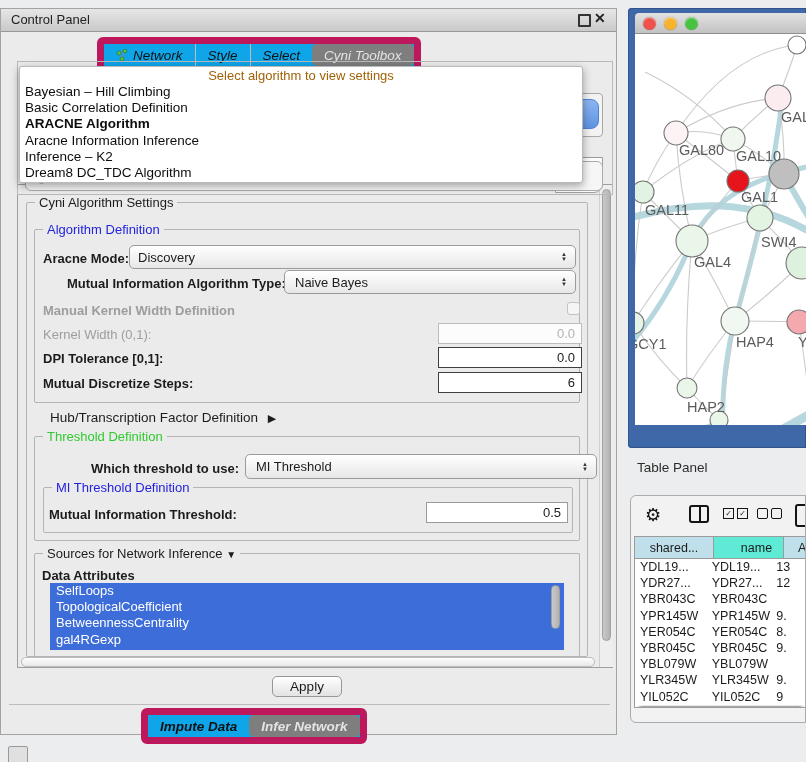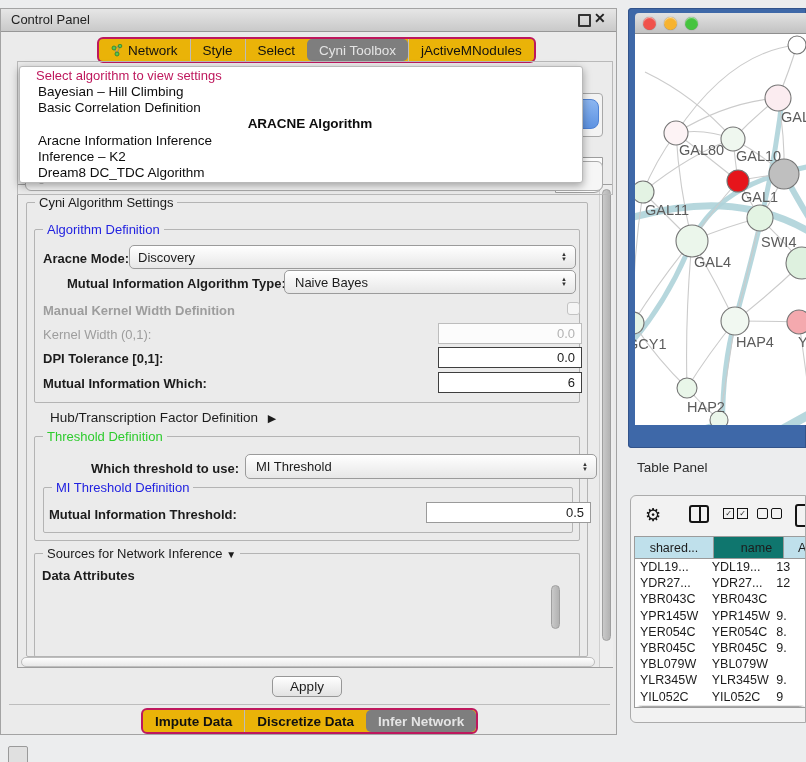--- a/index.html
+++ b/index.html
@@ -8,41 +8,41 @@
   .abs{position:absolute;}
   
   #control-panel{left:0;top:8px;width:617px;height:727px;background:#ebebeb;
                  border:1px solid #a3a3a3;box-sizing:border-box;}
   #cp-titlebar{left:0;top:0;width:100%;height:22px;
                background:linear-gradient(#e6e6e6,#c9c9c9);border-bottom:1px solid #979797;}
   #cp-title{left:10px;top:3px;font-size:13px;color:#222;}
   #cp-float{left:577px;top:5px;width:9px;height:9px;border:2px solid #333;border-radius:1px;}
   #cp-close{left:593px;top:1px;font-size:14px;font-weight:bold;color:#222;}
   
-  .tabgroup{display:flex;align-items:stretch;background:#eab308;border:2px solid #be185d;
-            border-radius:6px;overflow:hidden;}
+  .tabgroup{display:flex;align-items:stretch;background:#0ea5e9;border:7px solid #be185d;
+            border-radius:6px;overflow:hidden;font-style:italic;}
   .tab{display:flex;align-items:center;padding:0 12px;font-size:13.5px;color:#111;
        border-left:1px solid #bcbcbc;cursor:default;white-space:nowrap;}
   .tab:first-child{border-left:none;}
   .tab.selected{background:#7e7e7e;color:#e4e4e4;border-radius:5px;border-left:none;}
   .tab .ticon{margin-right:5px;display:inline-flex;}
   
   #algo-dropdown{left:18px;top:57px;width:562px;height:115px;background:#ffffff;
                  border:1px solid #b9b9b9;border-radius:3px;
                  box-shadow:0 3px 9px rgba(0,0,0,.35);z-index:30;}
-  #algo-prompt{font-size:13px;color:#be185d;height:17px;line-height:17px;margin-left:16px;}
-  .algo-item{height:16.2px;line-height:16.2px;font-size:13.5px;padding-left:18px;color:#0d0d0d;}
+  #algo-prompt{text-align:center;font-size:13px;color:#a16207;height:17px;line-height:17px;}
+  .algo-item{height:16.2px;line-height:16.2px;font-size:13.5px;padding-left:5px;color:#0d0d0d;}
   .algo-item.bold{font-weight:bold;}
   
   .fragment{box-sizing:border-box;}
   
   .group{border:1px solid #b4b4b4;border-radius:2px;box-sizing:border-box;}
   .gtitle{position:absolute;top:-8px;left:8px;background:#ebebeb;padding:0 4px;font-size:13px;}
   .blue{color:#2222e0;} .green{color:#2ecc2e;}
-  .lbl{font-size:13px;} .bold{font-weight:bold;text-align:center;}
+  .lbl{font-size:13px;} .bold{font-weight:bold;}
   .dis{color:#9d9d9d;}
   .field{background:#fff;border:1px solid #3f3f3f;box-sizing:border-box;font-size:13px;
          text-align:right;padding:2px 6px;}
   .field.disabled{border-color:#bdbdbd;color:#b3b3b3;background:#fcfcfc;}
   .combo{box-sizing:border-box;border:1px solid #9b9b9b;border-radius:5px;
          background:linear-gradient(#ffffff,#e7e7e7);font-size:13px;display:flex;
          align-items:center;padding:0 24px 0 10px;}
   .stepper{position:absolute;right:8px;top:50%;transform:translateY(-50%);
            display:flex;flex-direction:column;align-items:center;font-size:7px;
            line-height:5px;color:#333;}
@@ -113,23 +113,20 @@
         </div>
         <div class="tab">
           <span>Style</span>
         </div>
         <div class="tab">
           <span>Select</span>
         </div>
         <div class="tab selected">
           <span>Cyni Toolbox</span>
         </div>
-        <div class="tab">
-          <span>jActiveMNodules</span>
-        </div>
       </div>
 
     <div class="abs fragment" style="left:16px;top:52px;width:596px;height:134px;border:1px solid #b9b9b9;z-index:1;"></div>
     <div class="abs fragment" style="left:556px;top:84px;width:46px;height:44px;border:1px solid #a8a8a8;border-radius:4px;background:#f3f3f3;z-index:2;"></div>
     <div class="abs fragment" style="left:572px;top:90px;width:26px;height:30px;border:1px solid #4f82d4;border-radius:8px;background:linear-gradient(#8cb6f1,#5e93e2);z-index:3;"></div>
     <div class="abs fragment" style="left:554px;top:148px;width:48px;height:36px;border:1px solid #9d9d9d;border-radius:0 0 9px 0;background:#fcfcfc;z-index:2;"></div>
     <div class="abs fragment" style="left:24px;top:152px;width:578px;height:30px;border:1px solid #ababab;border-radius:6px;background:#f6f6f6;z-index:4;overflow:hidden;">
       <span style="position:absolute;left:12px;top:7px;font-size:13px;color:#b0b0b0;">gal-filtered sif default node</span>
     </div>
 
@@ -173,21 +170,21 @@
 
           <div class="abs lbl bold dis" style="left:8px;top:73px;">Manual Kernel Width Definition</div>
           <div class="abs checkbox" style="left:532px;top:72px;"></div>
 
           <div class="abs lbl dis" style="left:8px;top:97px;">Kernel Width (0,1):</div>
           <div class="abs field disabled" style="left:403px;top:93px;width:144px;height:21px;">0.0</div>
 
           <div class="abs lbl bold" style="left:8px;top:121px;">DPI Tolerance [0,1]:</div>
           <div class="abs field" style="left:403px;top:117px;width:144px;height:21px;">0.0</div>
 
-          <div class="abs lbl bold" style="left:8px;top:146px;">Mutual Information Which:</div>
+          <div class="abs lbl bold" style="left:8px;top:146px;">Mutual Discretize Steps:</div>
           <div class="abs field" style="left:403px;top:142px;width:144px;height:21px;">6</div>
         </div>
 
         <div class="abs lbl" style="left:14px;top:207px;font-size:13.5px;margin-left:9px;">
           <span>Hub/Transcription Factor Definition</span>
           <span style="font-size:11px;margin-left:6px;">▶</span>
         </div>
 
         <div class="abs group" style="left:7px;top:233px;width:546px;height:105px;">
           <span class="gtitle green">Threshold Definition</span>
@@ -197,30 +194,36 @@
             <span>MI Threshold</span>
             <span class="stepper">
                 <span style="font-size:6px;">▲</span>
                 <span style="font-size:6px;">▼</span>
               </span>
           </div>
 
           <div class="abs group" style="left:8px;top:50px;width:530px;height:46px;">
             <span class="gtitle blue">MI Threshold Definition</span>
             <div class="abs lbl bold" style="left:5px;top:19px;">Mutual Information Threshold:</div>
-            <div class="abs field" style="left:382px;top:14px;width:165px;height:21px;border-color:#9a9a9a;">0.5</div>
+            <div class="abs field" style="left:382px;top:14px;width:142px;height:21px;border-color:#9a9a9a;">0.5</div>
           </div>
         </div>
 
         <div class="abs group" style="left:7px;top:350px;width:546px;height:104px;border-bottom:none;">
           <span class="gtitle">
             <span>Sources for Network Inference</span>
             <span style="font-size:10px;">▼</span>
           </span>
           <div class="abs lbl bold" style="left:7px;top:14px;">Data Attributes</div>
+          <div id="attr-list" class="abs" style="left: 15px; top: 29px; width: 514px; height: 67px; background: rgb(61, 109, 216);">
+              <div class="attr-item">SelfLoops</div>
+              <div class="attr-item">TopologicalCoefficient</div>
+              <div class="attr-item">BetweennessCentrality</div>
+              <div class="attr-item">gal4RGexp</div>
+            </div>
           <div class="abs sb-thumb" style="left:516px;top:31px;width:9px;height:44px;"></div>
         </div>
       </div>
 
       <div class="abs sb-track-v" style="left:581px;top:0;width:13px;height:482px;">
         <div class="sb-thumb" style="position:absolute;left:1.5px;top:4px;width:9px;height:452px;"></div>
       </div>
 
       <div class="abs" style="left:3px;top:472px;width:574px;height:10px;background:#e3e3e3;border-radius:5px;">
         <div class="sb-thumb-h" style="position:absolute;left:0;top:0;width:100%;height:10px;"></div>
@@ -228,21 +231,20 @@
     </div>
 
     <div class="abs pushbtn" style="left:271px;top:667px;width:70px;height:21px;">
       <span>Apply</span>
     </div>
 
     <div class="abs" style="left:8px;top:695px;width:601px;height:1px;background:#bdbdbd;"></div>
 
     <div class="abs tabgroup" id="bottom-tabs" style="left:140px;top:699px;height:22px;">
         <div class="tab" style="font-weight: 600;">Impute Data</div>
-        <div class="tab" style="font-weight: 600;">Discretize Data</div>
         <div class="tab selected" style="font-weight: 600;">Infer Network</div>
       </div>
   </div>
 
   <div id="net-window" class="abs">
     <div id="net-titlebar" class="abs">
       <span class="light" id="light-red" style="background: rgb(240, 82, 75);"></span>
       <span class="light" id="light-yellow" style="background: rgb(247, 179, 47);"></span>
       <span class="light" id="light-green" style="background: rgb(70, 196, 63);"></span>
     </div>
@@ -332,21 +334,21 @@
       <span style="position:absolute;left:126px;top:12px;display:flex;gap:3px;">
         <span style="width:9px;height:9px;border:1.5px solid #141414;border-radius:2px;"></span>
         <span style="width:9px;height:9px;border:1.5px solid #141414;border-radius:2px;"></span>
       </span>
       <span style="position:absolute;left:164px;top:8px;width:16px;height:19px;border:2px solid #141414;border-radius:3px 6px 3px 3px;"></span>
     </div>
 
     <div id="tbl-frame">
       <div id="tbl-header">
           <div class="th" style="left: 0px; width: 79px; background: rgb(191, 224, 235);">shared...</div>
-          <div class="th" style="left: 79px; width: 70px; background: #0f766e; padding-left: 16px;">name</div>
+          <div class="th" style="left: 79px; width: 70px; background: #5eead4; padding-left: 16px;">name</div>
           <div class="th" style="left: 149px; width: 40px; background: rgb(191, 224, 235); text-align: left; padding-left: 14px;">A</div>
         </div>
       <div id="tbl-body" style="position:absolute;left:0;top:22px;width:100%;height:180px;overflow:hidden;">
           <div class="trow" style="top: 0px;">
             <div class="td" style="width: 79px; padding-left: 5px;">YDL19...</div>
             <div class="td" style="width: 70px; padding-left: 5px;">YDL19...</div>
             <div class="td" style="width: 40px; padding-left: 6px;">13</div>
           </div>
           <div class="trow" style="top: 16.2px;">
             <div class="td" style="width: 79px; padding-left: 5px;">YDR27...</div>

